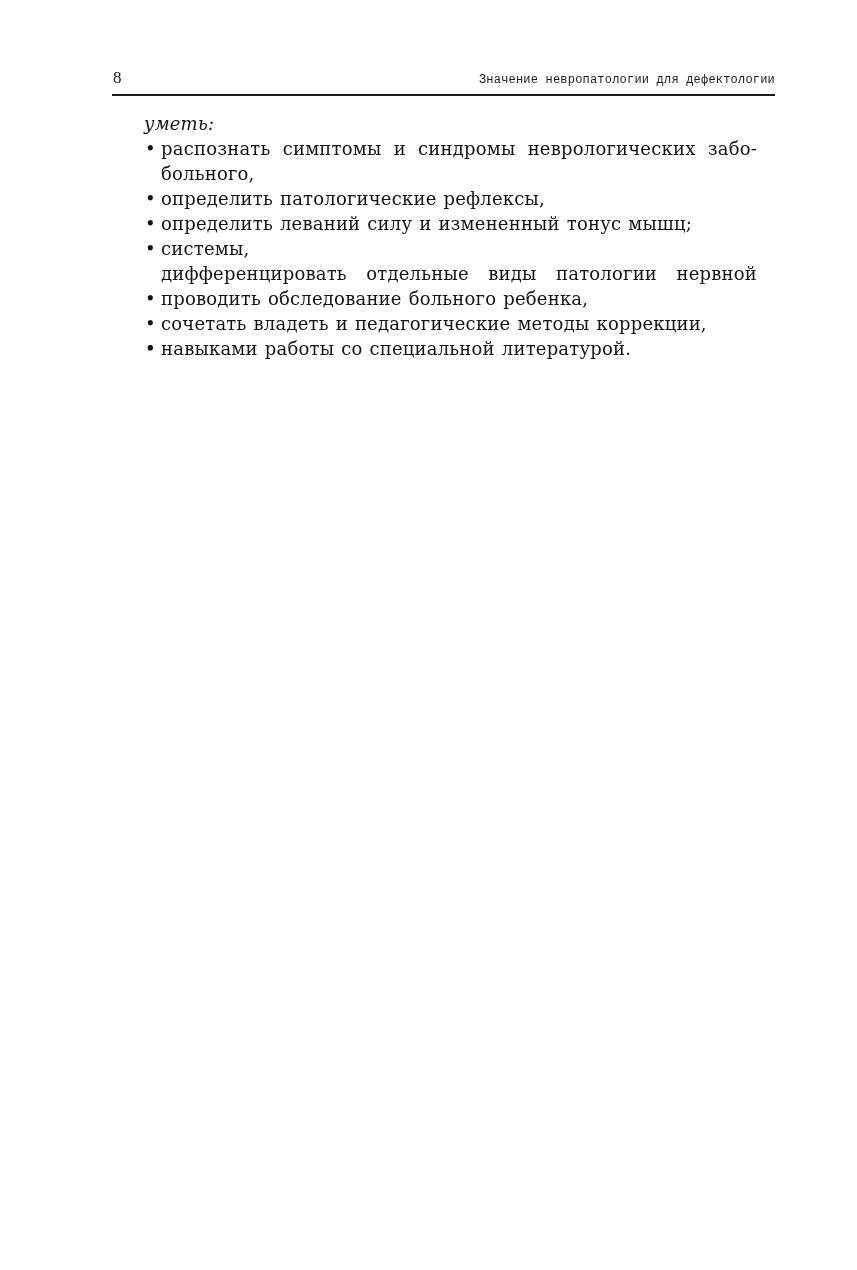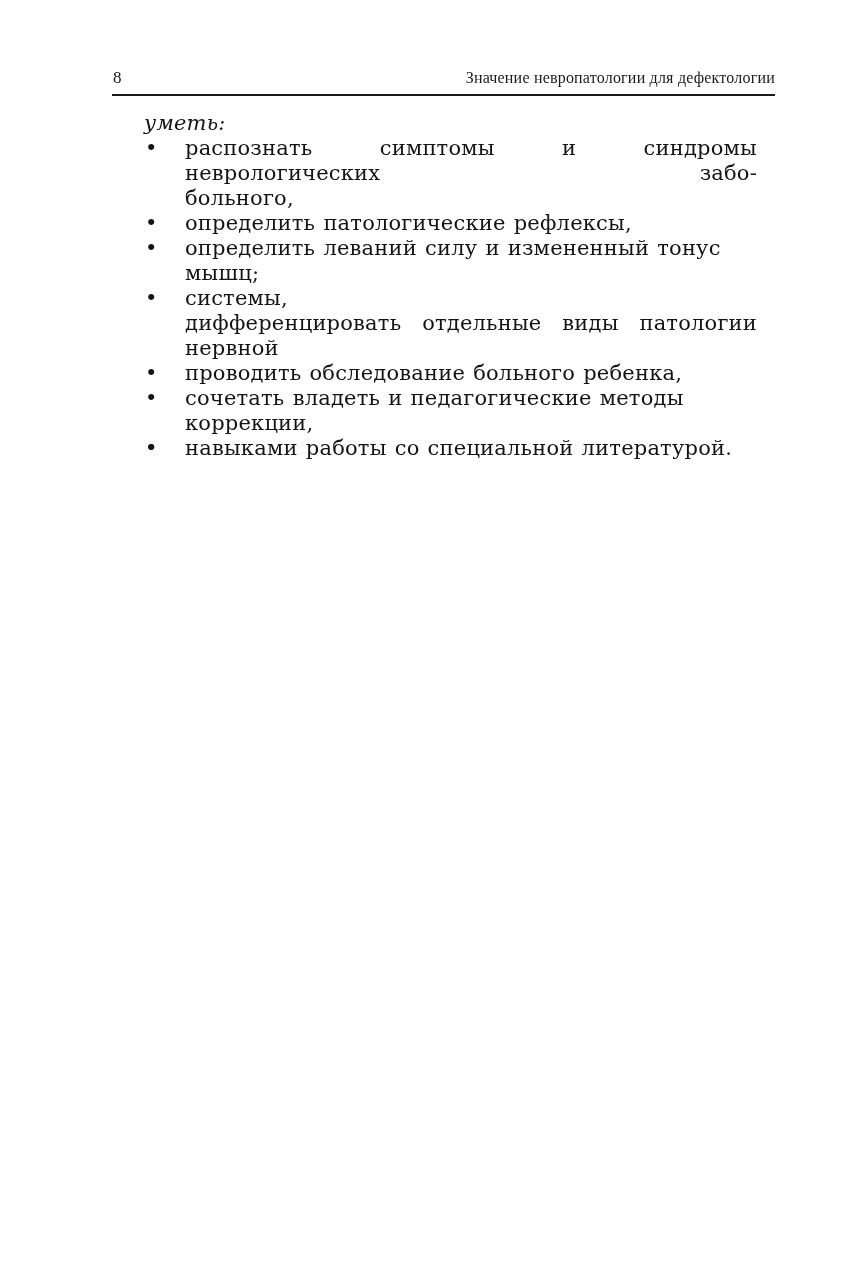--- a/index.html
+++ b/index.html
@@ -20,38 +20,38 @@
     justify-content: space-between;
     align-items: baseline;
     color: #1b1b1b;
   }
   .page-number {
     font-size: 17px;
     font-family: "Liberation Serif", serif;
     letter-spacing: 0.3px;
   }
   .running-title {
-    font-size: 16px;
-    font-family: Liberation Serif, serif;
+    font-size: 12px;
+    font-family: Liberation Mono, monospace;
     letter-spacing: 0.2px;
   }
   .header-rule {
     position: absolute;
     left: 112px;
     right: 82px;
     top: 94px;
     height: 2px;
     background: #1c1c1c;
   }
   .body-text {
     position: absolute;
     left: 144px;
     right: 100px;
     top: 111px;
-    font-size: 21px;
+    font-size: 18px;
     line-height: 25px;
     letter-spacing: 0.2px;
     word-spacing: 0.06em;
     color: #141414;
   }
   .label {
     font-style: italic;
     line-height: 25px;
   }
   .item {
@@ -60,21 +60,20 @@
   }
   .marker {
     position: absolute;
     left: 1px;
     top: 0;
     line-height: 25px;
   }
   .line {
     line-height: 25px;
     white-space: normal;
-    margin-left: 24px;
   }
   .line.fill {
     text-align: justify;
     text-align-last: justify;
   }
 </style>
 </head>
 <body>
 
 <div class="page">

